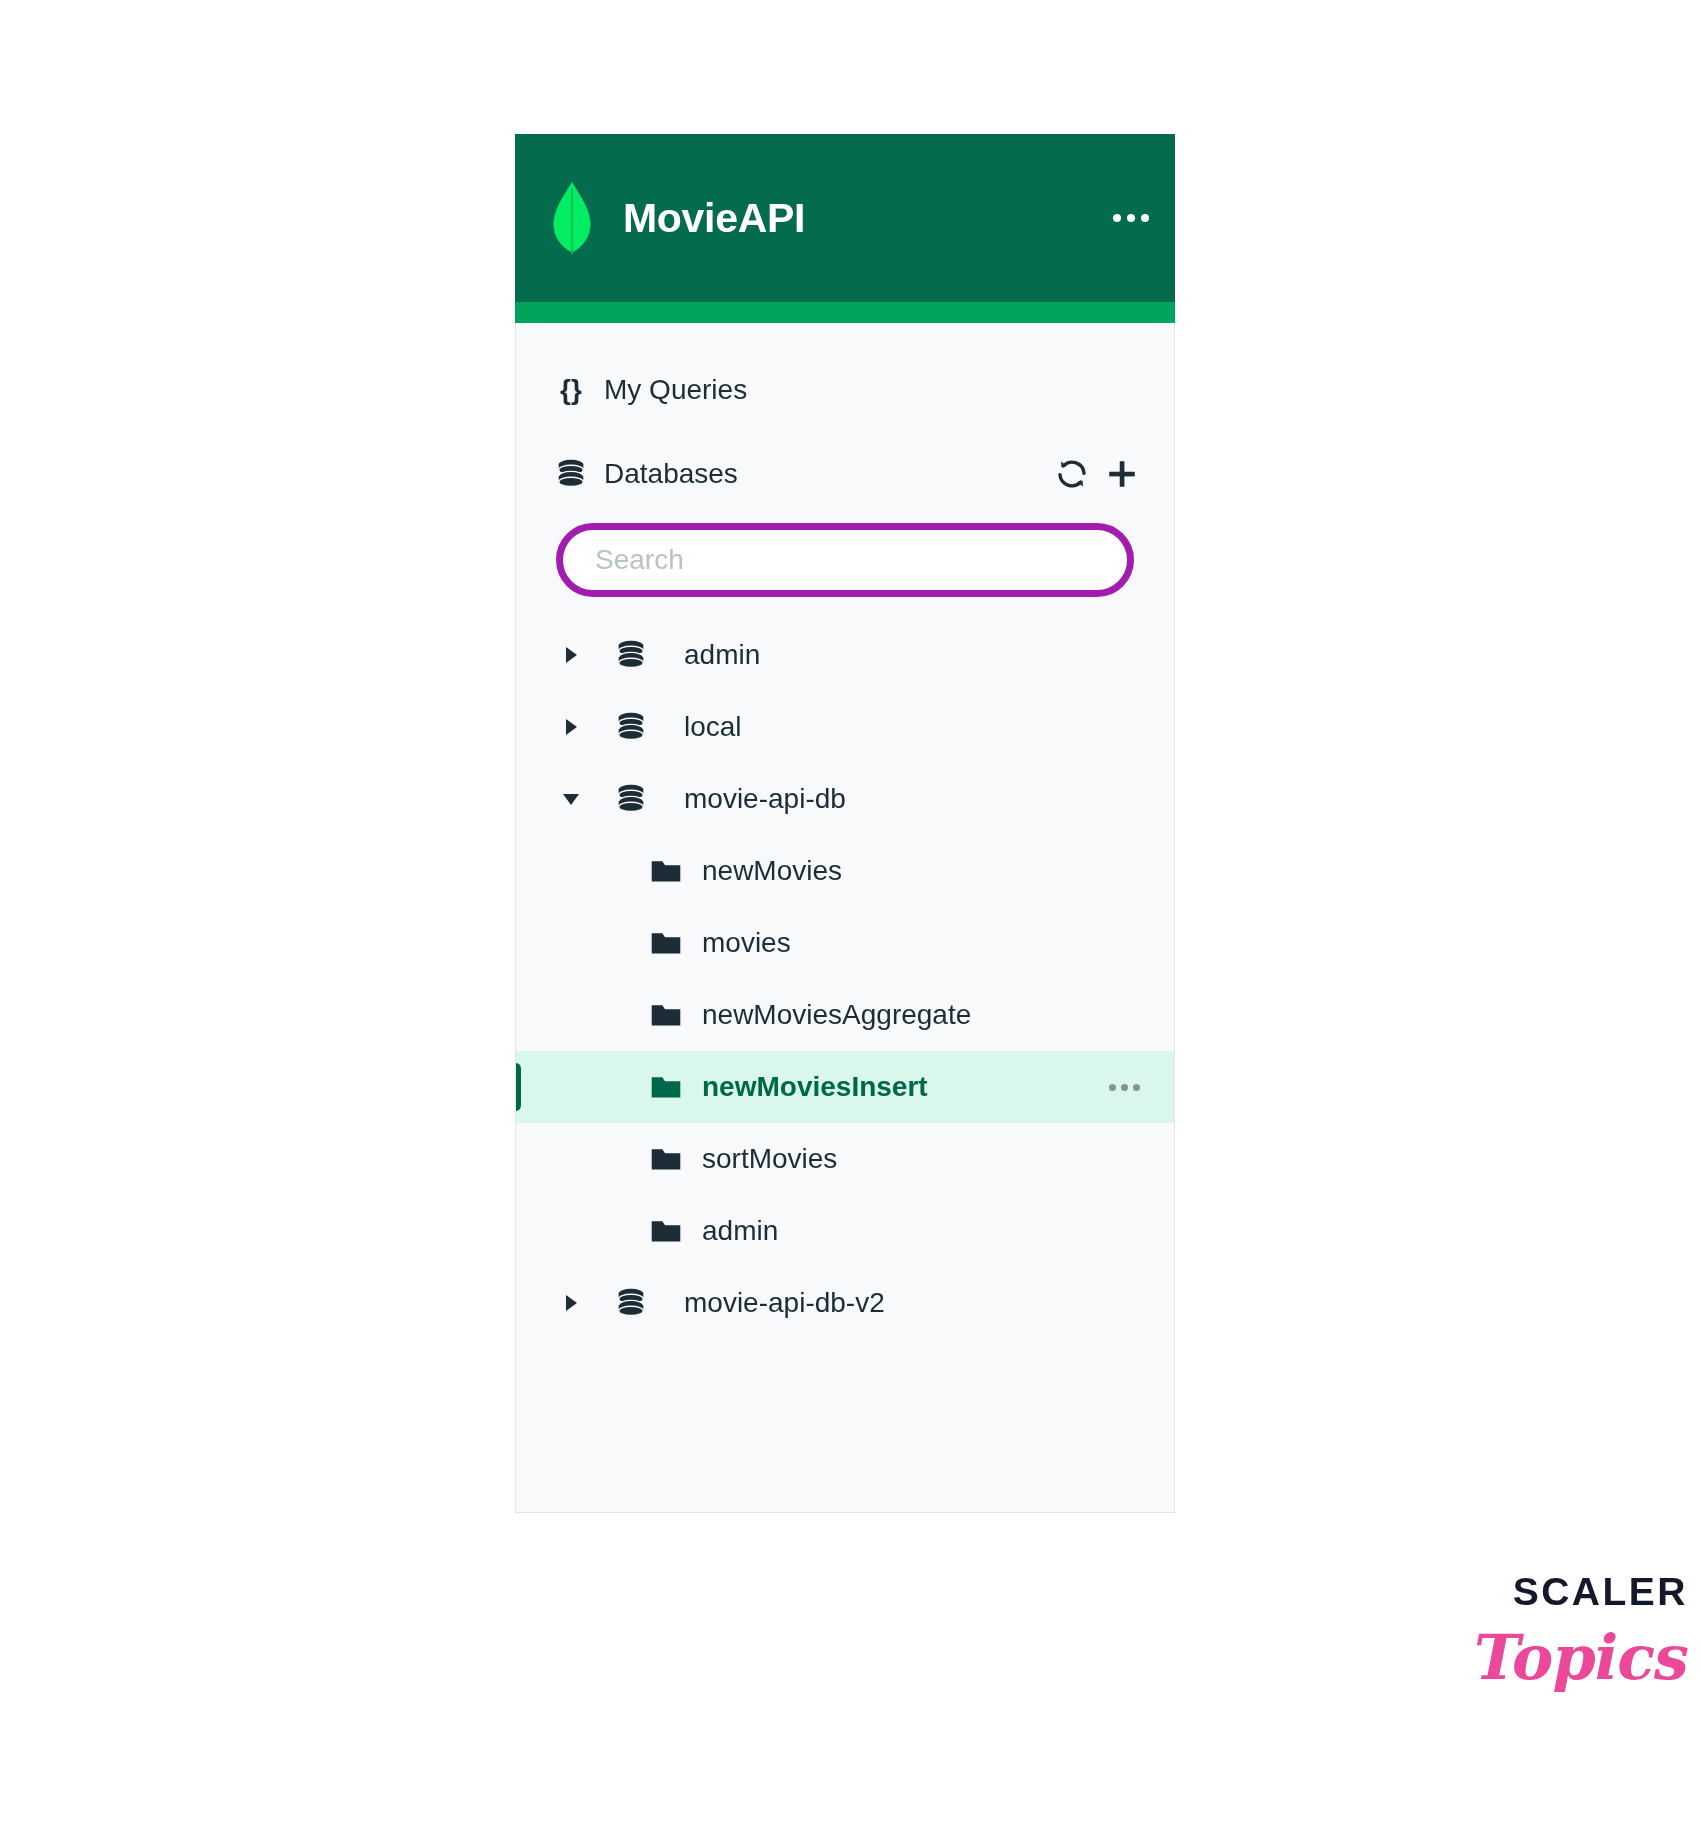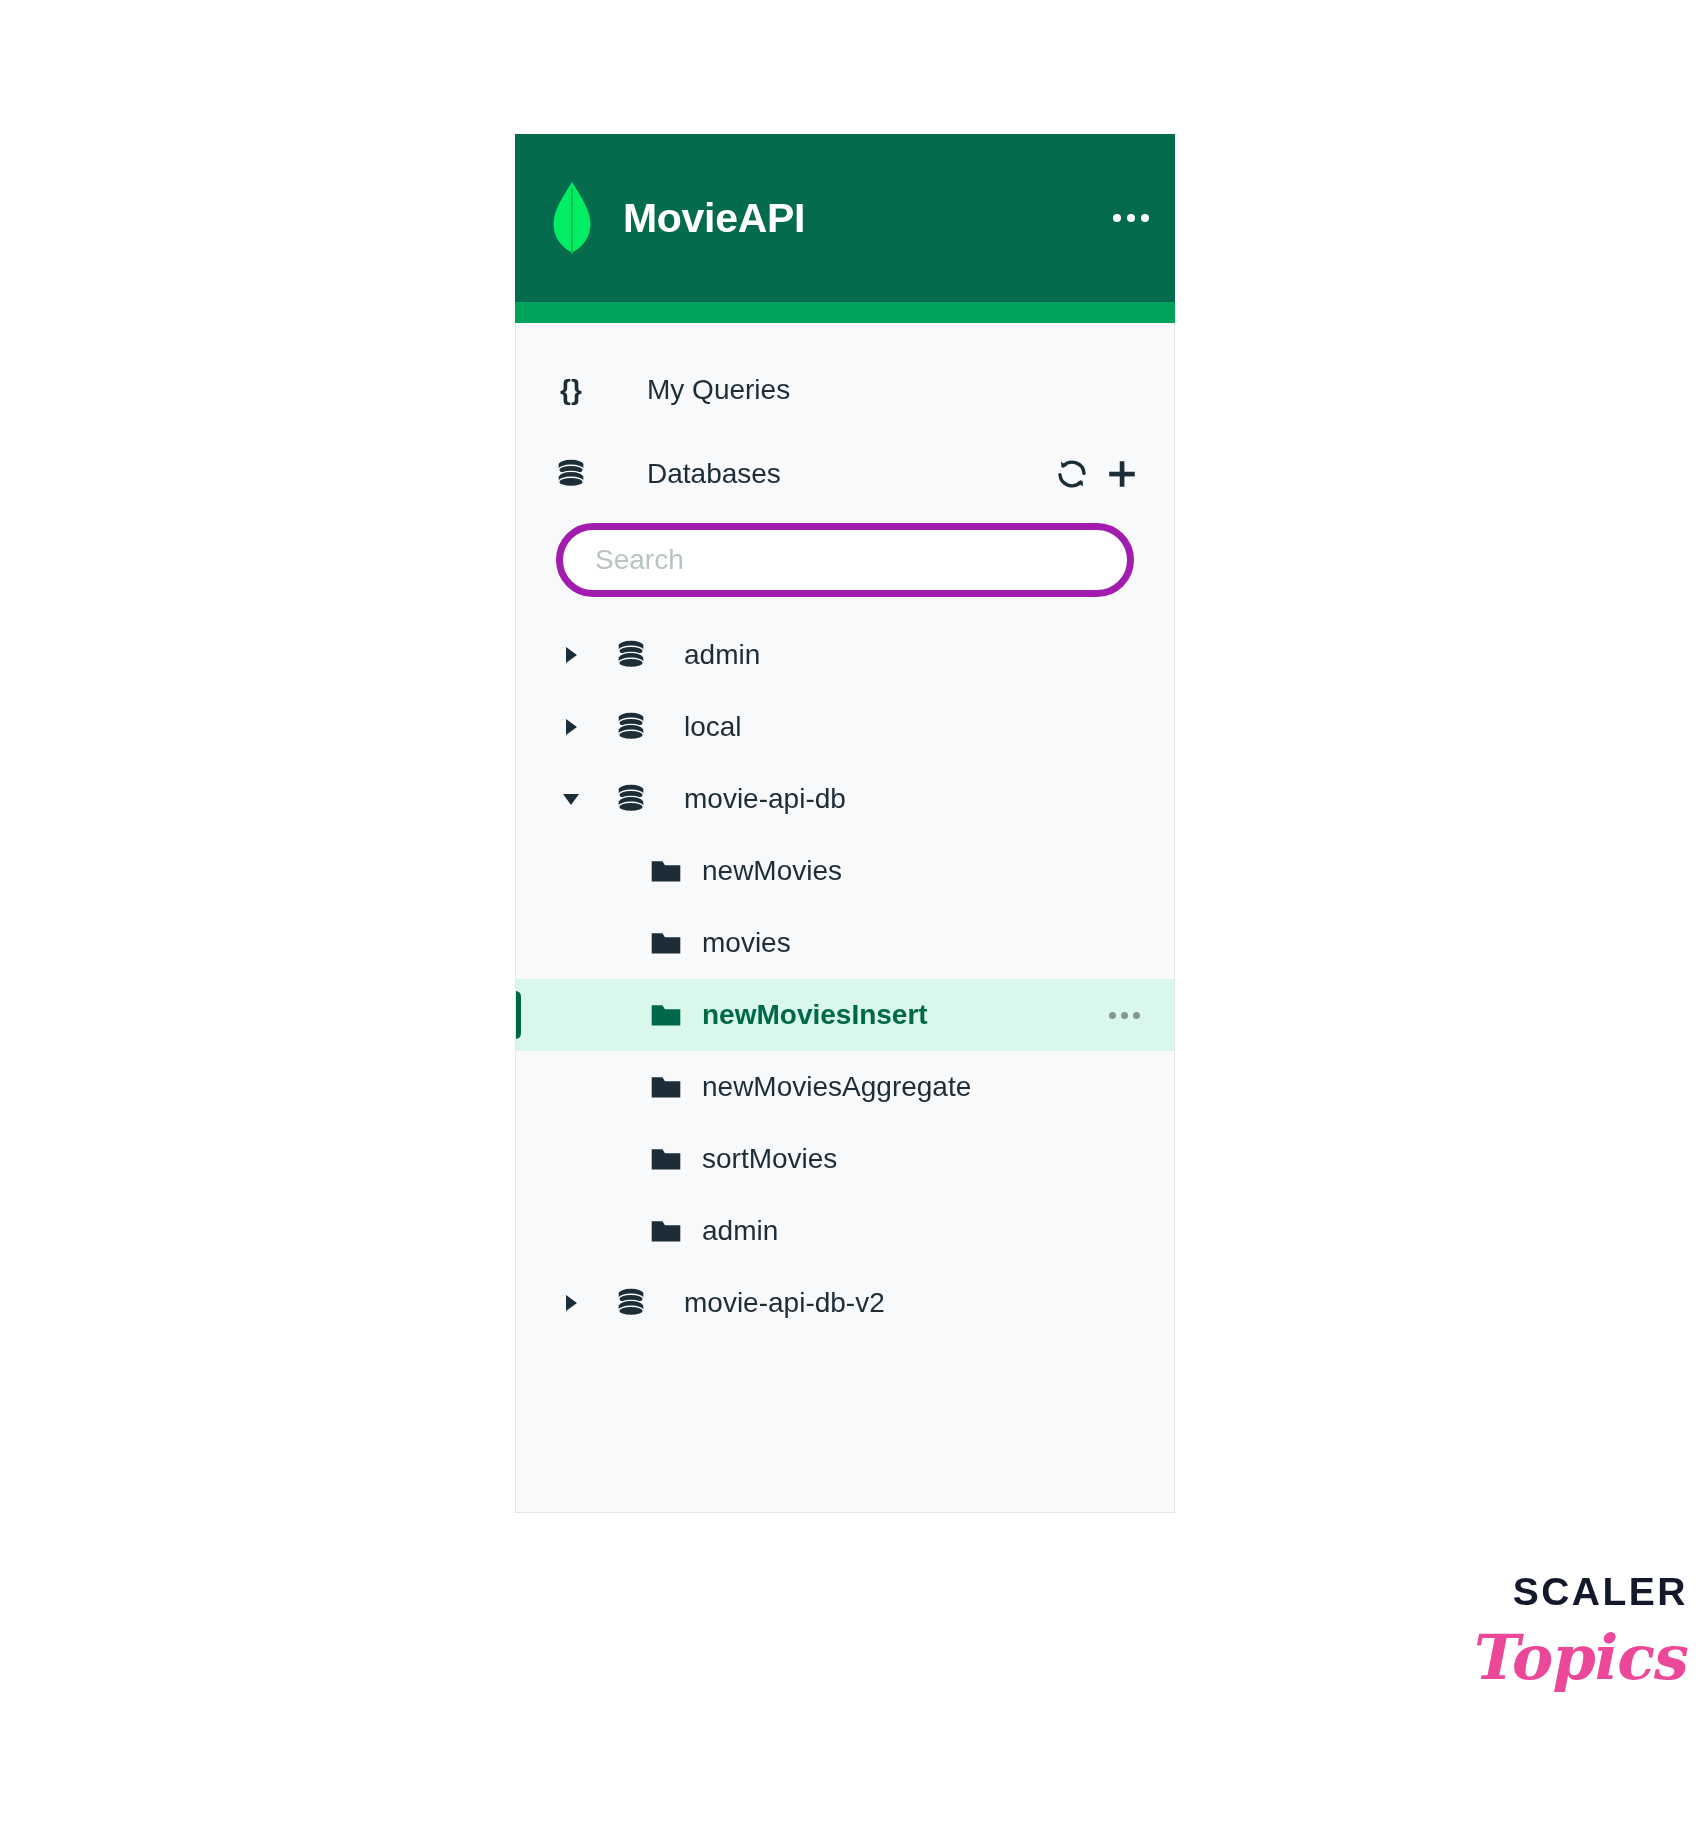--- a/index.html
+++ b/index.html
@@ -83,21 +83,20 @@
     align-items: center;
     height: 62px;
     padding: 0 30px 0 38px;
     box-sizing: border-box;
     cursor: pointer;
   }
   .nav-row .nav-label {
     font-size: 28px;
     color: #1c2d38;
     white-space: nowrap;
-    margin-left: 43px;
   }
   .braces-icon {
     width: 34px;
     margin-right: 16px;
     font-size: 28px;
     font-weight: bold;
     color: #1c2d38;
     line-height: 1;
     text-align: center;
     flex: 0 0 auto;
@@ -356,39 +355,39 @@
         <span class="row-label">newMovies</span>
       </div>
 
       <div class="tree-row collection">
         <svg class="folder-icon" viewBox="0 0 24 20">
           <path d="M1 2.5h8.2l2 3H23v12.5H1z" fill="#1c2d38"></path>
         </svg>
         <span class="row-label">movies</span>
       </div>
 
+      <div class="tree-row collection">
+        <svg class="folder-icon" viewBox="0 0 24 20">
+          <path d="M1 2.5h8.2l2 3H23v12.5H1z" fill="#1c2d38"></path>
+        </svg>
+        <span class="row-label">newMoviesAggregate</span>
+      </div>
+
       <div class="tree-row collection selected">
         <span class="sel-bar"></span>
         <svg class="folder-icon" viewBox="0 0 24 20">
           <path d="M1 2.5h8.2l2 3H23v12.5H1z" fill="#00684a"></path>
         </svg>
         <span class="row-label">newMoviesInsert</span>
         <span class="row-spacer"></span>
         <span class="row-menu">
           <i></i>
             <i></i>
             <i></i>
         </span>
-      </div>
-
-      <div class="tree-row collection">
-        <svg class="folder-icon" viewBox="0 0 24 20">
-          <path d="M1 2.5h8.2l2 3H23v12.5H1z" fill="#1c2d38"></path>
-        </svg>
-        <span class="row-label">newMoviesAggregate</span>
       </div>
 
       <div class="tree-row collection">
         <svg class="folder-icon" viewBox="0 0 24 20">
           <path d="M1 2.5h8.2l2 3H23v12.5H1z" fill="#1c2d38"></path>
         </svg>
         <span class="row-label">sortMovies</span>
       </div>
 
       <div class="tree-row collection">

